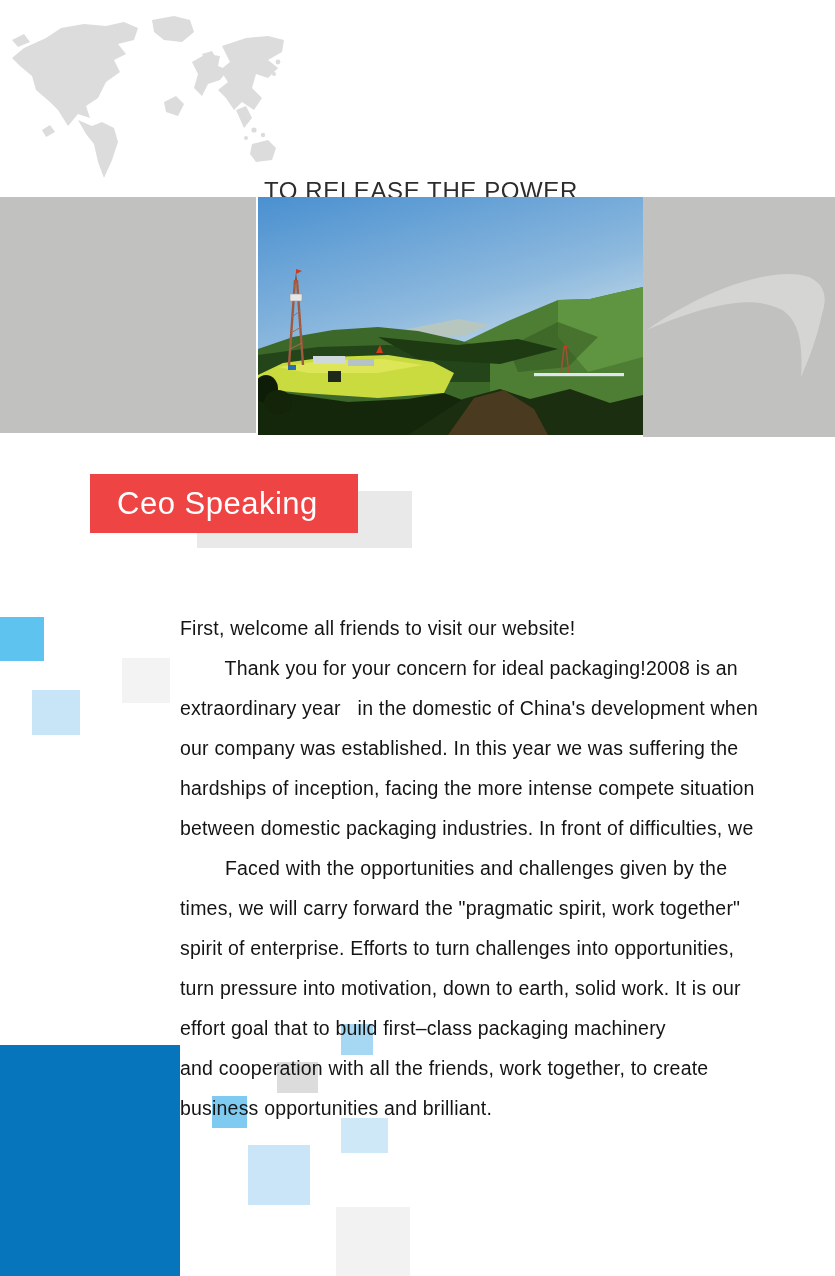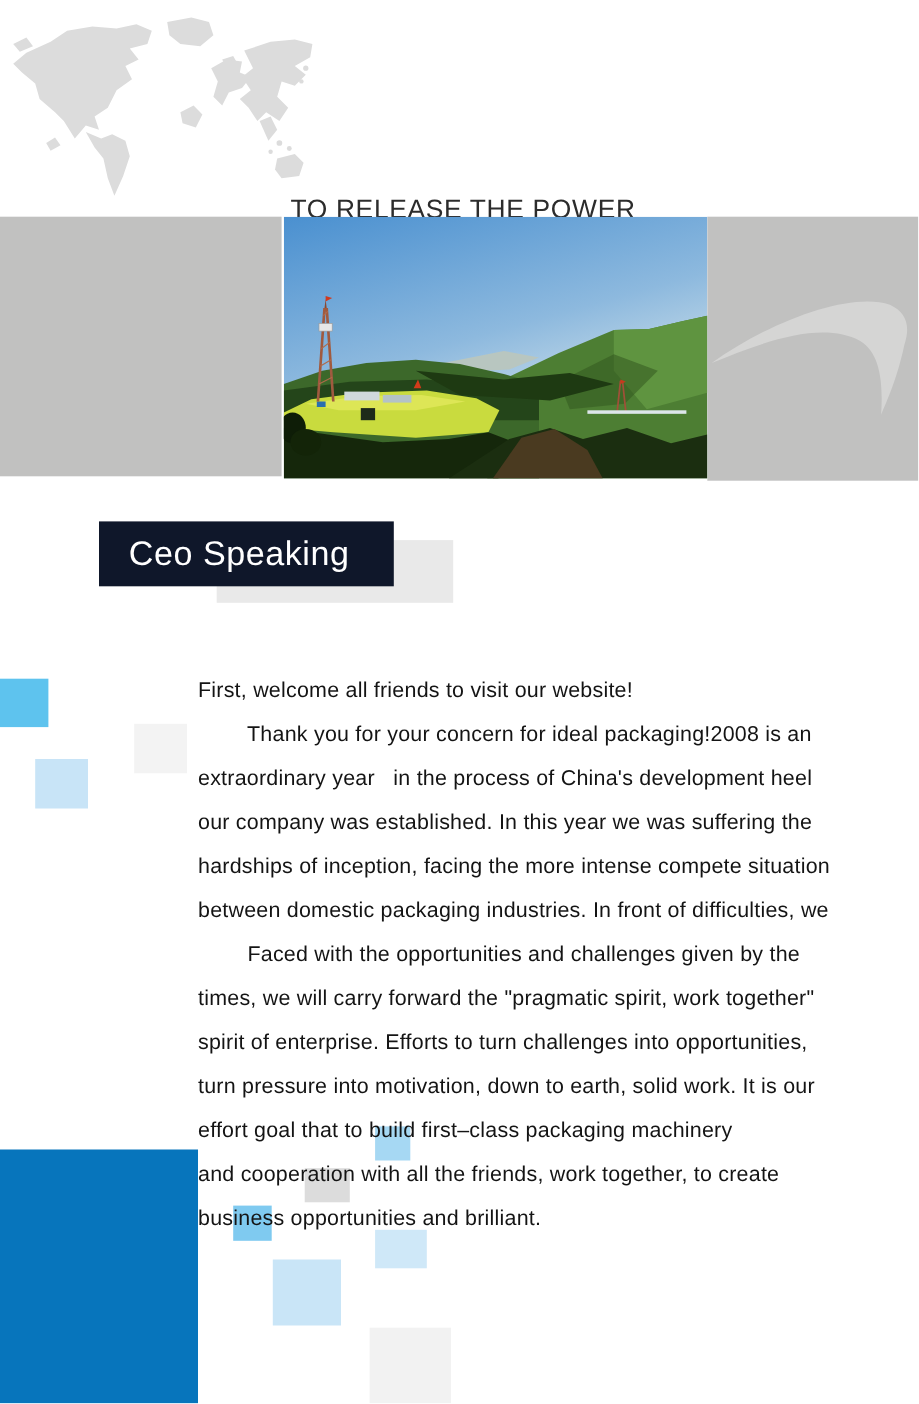--- a/index.html
+++ b/index.html
@@ -18,21 +18,21 @@
   .gray-left  { position:absolute; left:0;   top:197px; width:256px; height:236px; background:#c1c1c0; }
   .gray-right { position:absolute; left:643px;top:197px; width:192px; height:240px; background:#c1c1c0; }
   .swoosh     { position:absolute; left:0; top:0; width:192px; height:240px; }
   .photo      { position:absolute; left:258px; top:197px; width:385px; height:238px; }
   
   .banner-shadow {
     position:absolute; left:197px; top:491px; width:215px; height:57px; background:#e9e9e9;
   }
   .ceo-banner {
     position:absolute; left:90px; top:474px; width:268px; height:59px;
-    background:#0f172a; color:#ffffff; font-size:31px; line-height:59px;
+    background:#ef4444; color:#ffffff; font-size:31px; line-height:59px;
     padding-left:27px; box-sizing:border-box; letter-spacing:0.5px;
   }
   
   .salutation {
     position:absolute; left:178px; top:572px;
     font-size:25px; color:#1e1e1e; letter-spacing:0.3px;
   }
   .body-text { position:absolute; left:180px; top:608px; width:632px; z-index:2; }
   .body-line {
     white-space:pre; font-size:19.5px; line-height:40px;
@@ -151,21 +151,21 @@
   <div class="sq sq-e"></div>
   <div class="sq sq-f"></div>
   <div class="sq sq-g"></div>
   <div class="sq sq-h"></div>
   <div class="sq sq-i"></div>
 
 
   <div class="body-text">
     <div class="body-line">First, welcome all friends to visit our website!</div>
     <div class="body-line">        Thank you for your concern for ideal packaging!2008 is an</div>
-    <div class="body-line">extraordinary year   in the process of China's development heel</div>
+    <div class="body-line">extraordinary year   in the domestic of China's development when</div>
     <div class="body-line">our company was established. In this year we was suffering the</div>
     <div class="body-line">hardships of inception, facing the more intense compete situation</div>
     <div class="body-line">between domestic packaging industries. In front of difficulties, we</div>
     <div class="body-line">        Faced with the opportunities and challenges given by the</div>
     <div class="body-line">times, we will carry forward the "pragmatic spirit, work together"</div>
     <div class="body-line">spirit of enterprise. Efforts to turn challenges into opportunities,</div>
     <div class="body-line">turn pressure into motivation, down to earth, solid work. It is our</div>
     <div class="body-line">effort goal that to build first–class packaging machinery</div>
     <div class="body-line">and cooperation with all the friends, work together, to create</div>
     <div class="body-line">business opportunities and brilliant.</div>

